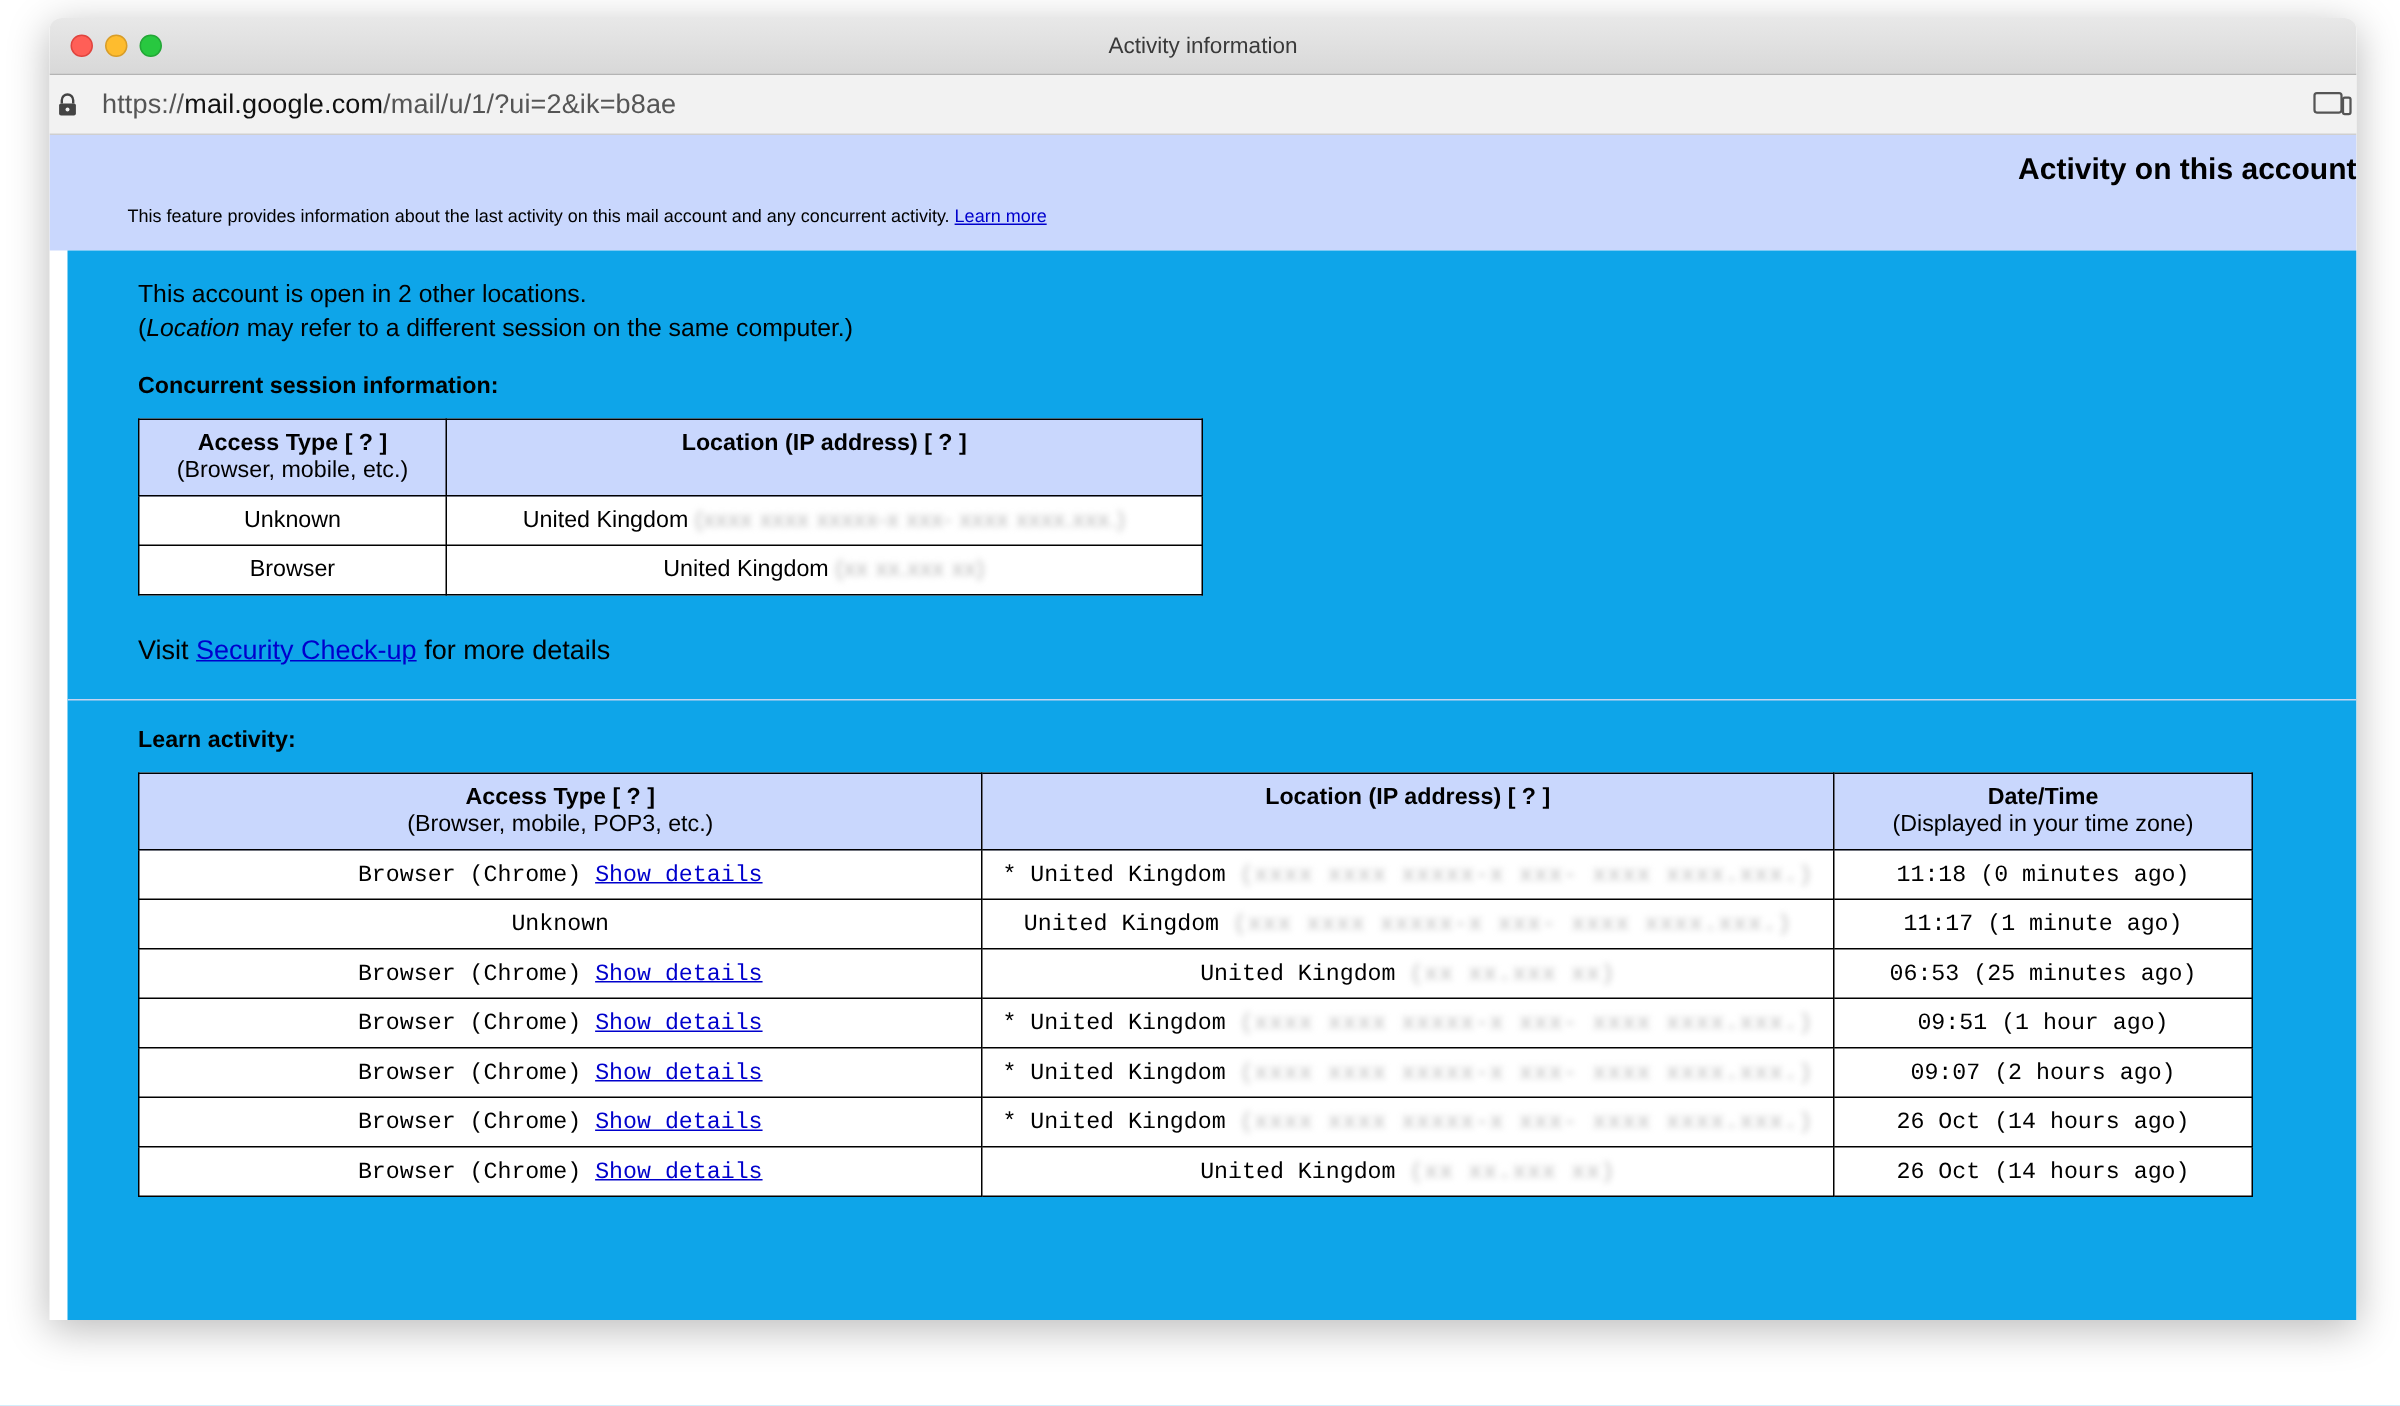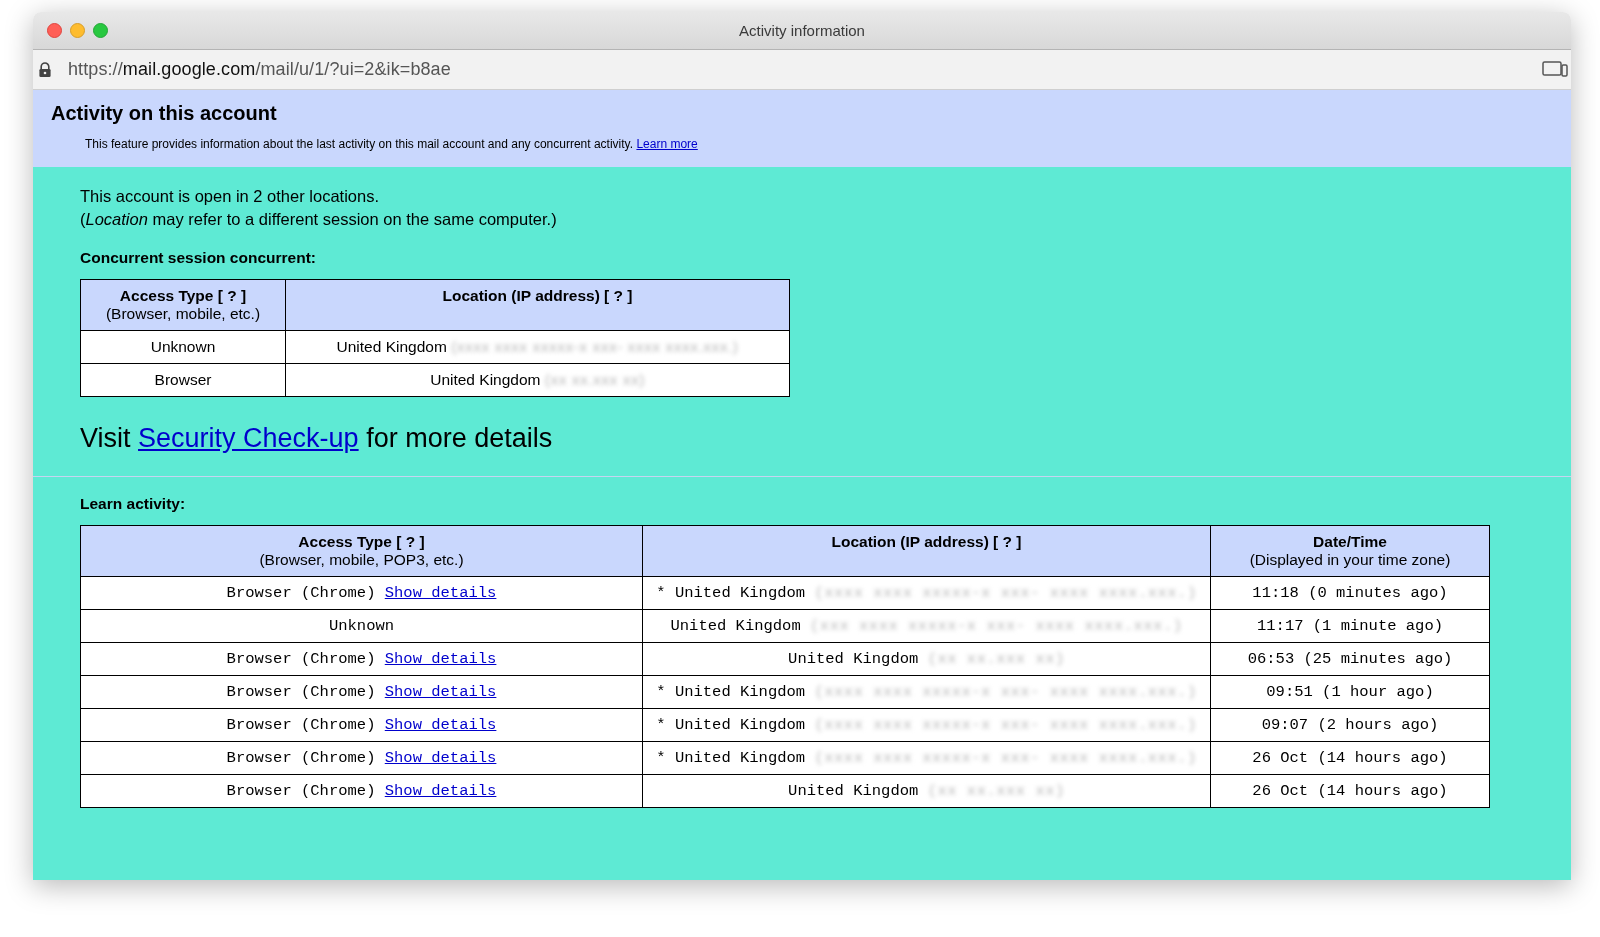--- a/index.html
+++ b/index.html
@@ -93,35 +93,37 @@
     background: #c9d7fd;
     padding: 12px 0 16px 0;
     flex: 0 0 auto;
   }
   .banner h1 {
     margin: 0;
     padding: 0 0 0 18px;
     font-size: 20px;
     color: #000;
     font-weight: bold;
+    text-align: right;
   }
   .banner p {
     margin: 12px 0 0 0;
     padding-left: 52px;
     font-size: 12px;
     color: #000;
   }
   .banner a { color: #00c; text-decoration: underline; }
   
   .content {
     flex: 1 1 auto;
     padding: 20px 0 0 0;
     overflow: hidden;
-    background: #5eead4;
-    position: relative;
+    background: #0ea5e9;
+    position: relative;
+    margin-left: 12px;
   }
   .inner { padding-left: 47px; padding-right: 30px; }
   .line1 { font-size: 16.5px; color: #000; margin: 0 0 4px 0; }
   .line2 { font-size: 16.5px; color: #000; margin: 0 0 20px 0; }
   .line2 em { font-style: italic; }
   .section-label {
     font-size: 15.5px; font-weight: bold; color: #000;
     margin: 0 0 12px 0;
   }
   table.act {
@@ -138,21 +140,21 @@
   }
   table.act th {
     background: #c9d7fd;
     font-weight: bold;
   }
   table.act th .sub { font-weight: normal; display: block; }
   table.act a { color: #00c; text-decoration: underline; }
   .concurrent { width: 710px; margin-bottom: 26px; }
   .concurrent th:nth-child(1), .concurrent td:nth-child(1) { width: 205px; }
   .visit-line {
-    font-size: 27px;
+    font-size: 18px;
     color: #000;
     margin: 0 0 22px 0;
   }
   .visit-line a { color: #00c; text-decoration: underline; }
   .divider {
     border: none;
     border-top: 1px solid #c6d4f0;
     margin: 0 0 18px 0;
   }
   .recent { width: 1410px; }
@@ -207,21 +209,21 @@
         <span>This feature provides information about the last activity on this mail account and any concurrent activity.</span>
         <a href="#">Learn more</a>
       </p>
     </div>
 
     <div class="content">
       <div class="inner">
         <p class="line1">This account is open in 2 other locations.</p>
         <p class="line2"><span>(</span><em>Location</em><span> may refer to a different session on the same computer.)</span></p>
 
-        <p class="section-label">Concurrent session concurrent:</p>
+        <p class="section-label">Concurrent session information:</p>
 
         <table class="act concurrent">
           <thead>
             <tr>
               <th>
                 <span>Access Type [ ? ]</span>
                 <span class="sub">(Browser, mobile, etc.)</span>
               </th>
               <th>
                 <span>Location (IP address) [ ? ]</span>

